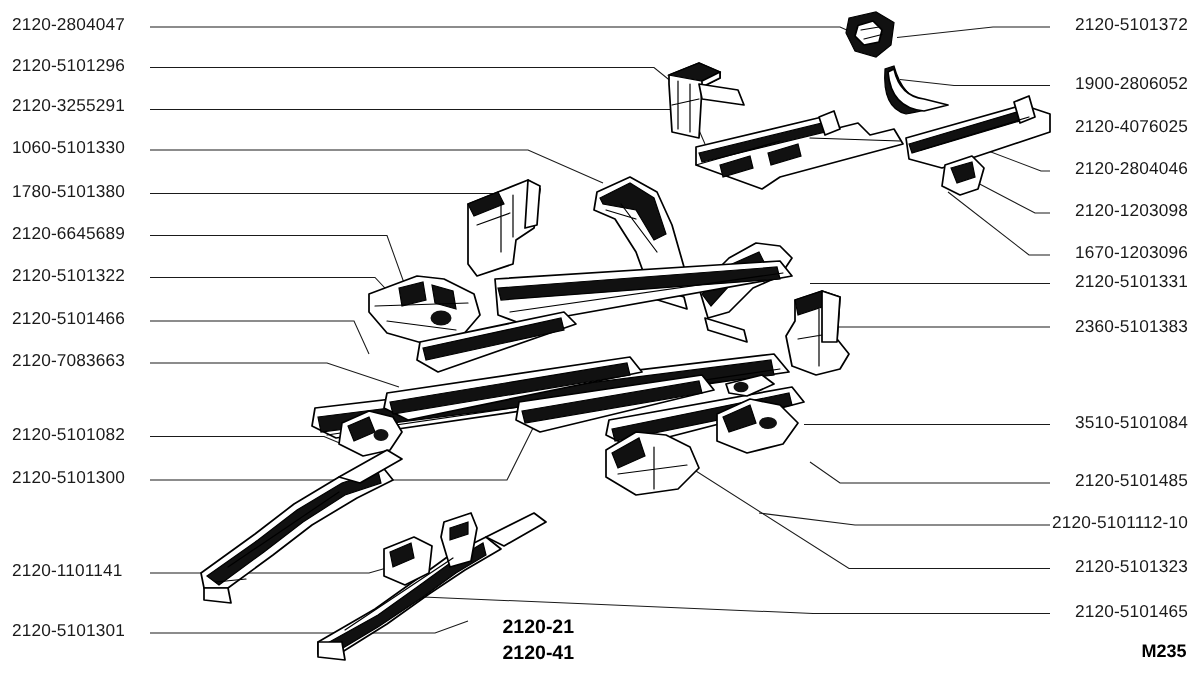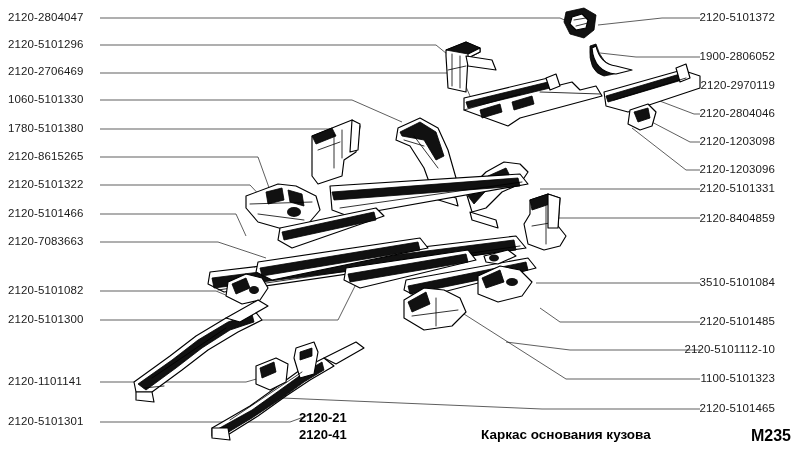--- a/index.html
+++ b/index.html
@@ -16,21 +16,21 @@
   }
   .label{
     position:absolute;
     font-size:11.5px;
     color:#1a1a1a;
     white-space:nowrap;
     letter-spacing:0.1px;
     line-height:1;
   }
   .label.left{left:8px;}
-  .label.right{right:25px;text-align:left;}
+  .label.right{right:8px;text-align:left;}
   #svg-layer{
     position:absolute;top:0;left:0;
     width:800px;height:450px;
     pointer-events:none;
   }
   .leader{
     stroke:#1a1a1a;
     stroke-width:0.7;
     fill:none;
   }
@@ -52,25 +52,26 @@
     stroke-width:0.8;
     stroke-linejoin:round;
     stroke-linecap:round;
   }
   .caption{
     position:absolute;
     font-weight:bold;
     font-size:13px;
     color:#000;
     white-space:nowrap;
+    margin-left:36px;
   }
   #model-a{left:299px;top:410px;}
   #model-b{left:299px;top:427px;}
   #title-main{left:481px;top:427px;font-size:13.5px;}
-  #sheet-code{right:9px;top:427px;font-size:16px;}
+  #sheet-code{right:9px;top:427px;font-size:12px;}
 </style>
 </head>
 <body>
 
 <div id="page">
 
   <svg id="svg-layer" viewBox="0 0 800 450">
 
     <g>
       <path class="leader" d="M100 18 L560 18 L578 26"></path>
@@ -243,47 +244,46 @@
     <g>
       <path class="part-line" d="M256 366 L276 358 L288 364 L286 382 L270 390 L256 384 Z"></path>
       <path class="part-fill-dark" d="M260 368 L274 362 L276 372 L262 378 Z"></path>
     </g>
 
   </svg>
 
   <div>
     <div class="label left" style="top:12px">2120-2804047</div>
     <div class="label left" style="top:39px">2120-5101296</div>
-    <div class="label left" style="top:66px">2120-2706469</div>
+    <div class="label left" style="top:66px">2120-3255291</div>
     <div class="label left" style="top:94px">1060-5101330</div>
     <div class="label left" style="top:123px">1780-5101380</div>
-    <div class="label left" style="top:151px">2120-8615265</div>
+    <div class="label left" style="top:151px">2120-6645689</div>
     <div class="label left" style="top:179px">2120-5101322</div>
     <div class="label left" style="top:208px">2120-5101466</div>
     <div class="label left" style="top:236px">2120-7083663</div>
     <div class="label left" style="top:285px">2120-5101082</div>
     <div class="label left" style="top:314px">2120-5101300</div>
     <div class="label left" style="top:376px">2120-1101141</div>
     <div class="label left" style="top:416px">2120-5101301</div>
   </div>
 
   <div>
     <div class="label right" style="top:12px">2120-5101372</div>
     <div class="label right" style="top:51px">1900-2806052</div>
-    <div class="label right" style="top:80px">2120-2970119</div>
+    <div class="label right" style="top:80px">2120-4076025</div>
     <div class="label right" style="top:108px">2120-2804046</div>
     <div class="label right" style="top:136px">2120-1203098</div>
-    <div class="label right" style="top:164px">2120-1203096</div>
+    <div class="label right" style="top:164px">1670-1203096</div>
     <div class="label right" style="top:183px">2120-5101331</div>
-    <div class="label right" style="top:213px">2120-8404859</div>
+    <div class="label right" style="top:213px">2360-5101383</div>
     <div class="label right" style="top:277px">3510-5101084</div>
     <div class="label right" style="top:316px">2120-5101485</div>
     <div class="label right" style="top:344px">2120-5101112-10</div>
-    <div class="label right" style="top:373px">1100-5101323</div>
+    <div class="label right" style="top:373px">2120-5101323</div>
     <div class="label right" style="top:403px">2120-5101465</div>
   </div>
 
   <div class="caption" id="model-a">2120-21</div>
   <div class="caption" id="model-b">2120-41</div>
-  <div class="caption" id="title-main">Каркас основания кузова</div>
   <div class="caption" id="sheet-code">M235</div>
 
 </div>
 
 </body></html>

